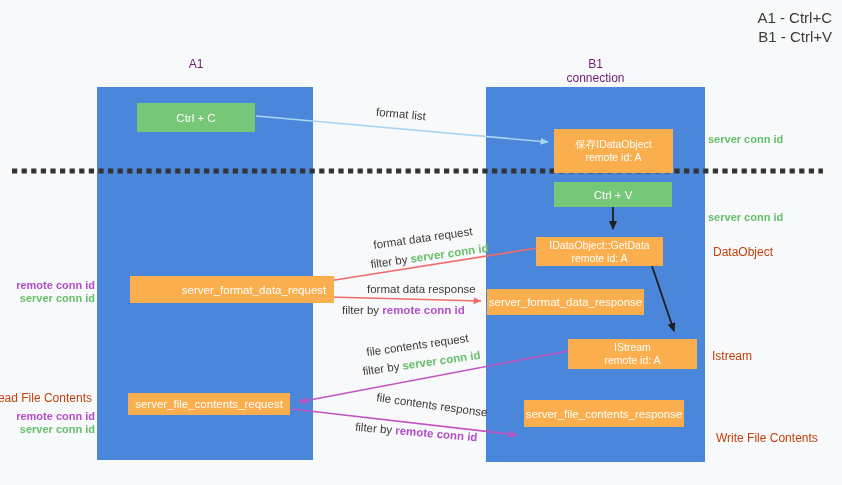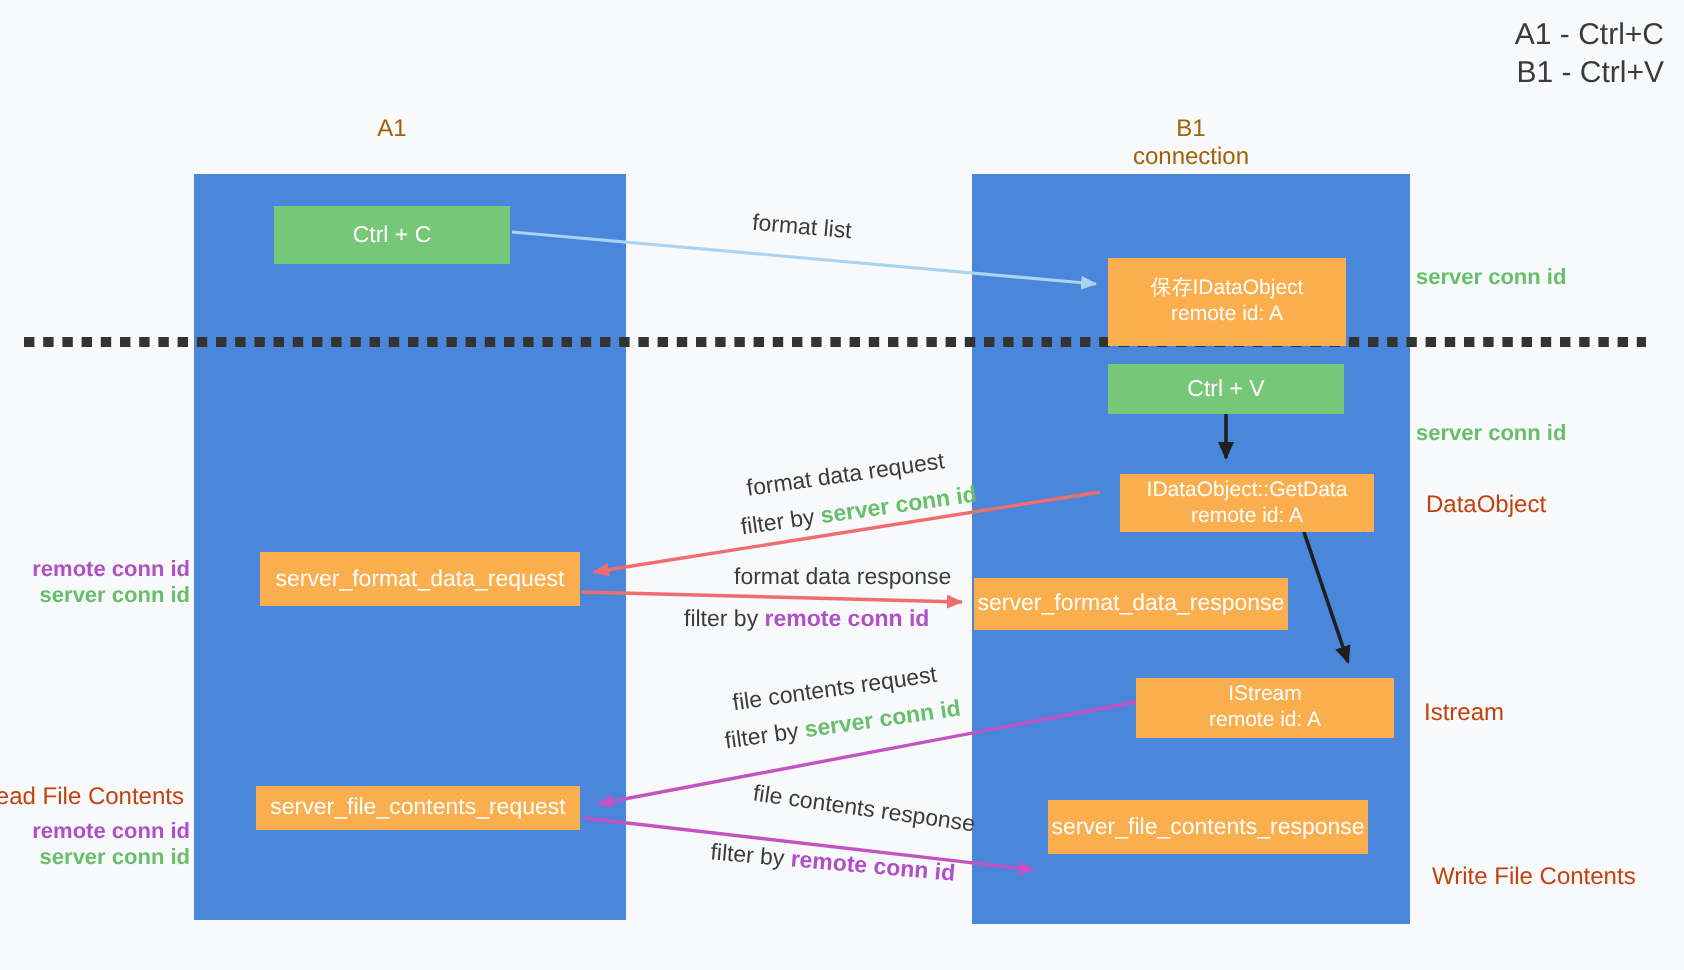--- a/index.html
+++ b/index.html
@@ -8,37 +8,37 @@
 
   
   .col{position:absolute;top:87px;background:#4a86d9;z-index:1;}
   #col-left{left:97px;width:216px;height:373px;}
   #col-right{left:486px;width:219px;height:375px;}
 
   
   #title{position:absolute;top:8px;left:0;width:832px;text-align:right;
          font-size:15px;line-height:19px;color:#3a3a3a;z-index:4;}
   .col-header{position:absolute;top:57px;text-align:center;font-size:12px;
-              line-height:14px;color:#a16207;z-index:4;}
+              line-height:14px;color:#701a75;z-index:4;}
   #h-left{left:92px;width:208px;}
   #h-right{left:486px;width:219px;}
 
   
   #overlay{position:absolute;left:0;top:0;z-index:2;}
 
   
   .node{position:absolute;display:flex;flex-direction:column;align-items:center;
         justify-content:center;text-align:center;color:#fff;z-index:3;white-space:nowrap;}
   .green{background:#77c778;}
   .orange{background:#fbae4d;}
   #n-ctrlc{left:137px;top:103px;width:118px;height:29px;font-size:11.5px;}
   #n-save{left:554px;top:129px;width:119px;height:44px;font-size:10.5px;line-height:13px;}
   #n-ctrlv{left:554px;top:182px;width:118px;height:25px;font-size:11.5px;}
-  #n-getdata{left:560px;top:237px;width:127px;height:29px;font-size:10.5px;line-height:13px;}
-  #n-freq{left:130px;top:276px;width:160px;height:27px;font-size:11.5px;}
+  #n-getdata{left:536px;top:237px;width:127px;height:29px;font-size:10.5px;line-height:13px;}
+  #n-freq{left:130px;top:276px;width:160px;height:27px;font-size:11.5px;padding-left:44px;}
   #n-fresp{left:487px;top:289px;width:157px;height:26px;font-size:11.5px;}
   #n-istream{left:568px;top:339px;width:129px;height:30px;font-size:10.5px;line-height:13px;}
   #n-fcreq{left:128px;top:393px;width:162px;height:22px;font-size:11.5px;}
   #n-fcresp{left:524px;top:400px;width:160px;height:27px;font-size:11.5px;}
 
   
   .elabel{position:absolute;font-size:11.5px;color:#3b3b3b;white-space:nowrap;z-index:4;}
   .green-t{color:#67bf6b;font-weight:bold;}
   .purple-t{color:#b14fc8;font-weight:bold;}
   #l-formatlist{left:376px;top:108px;transform:rotate(5deg);}

